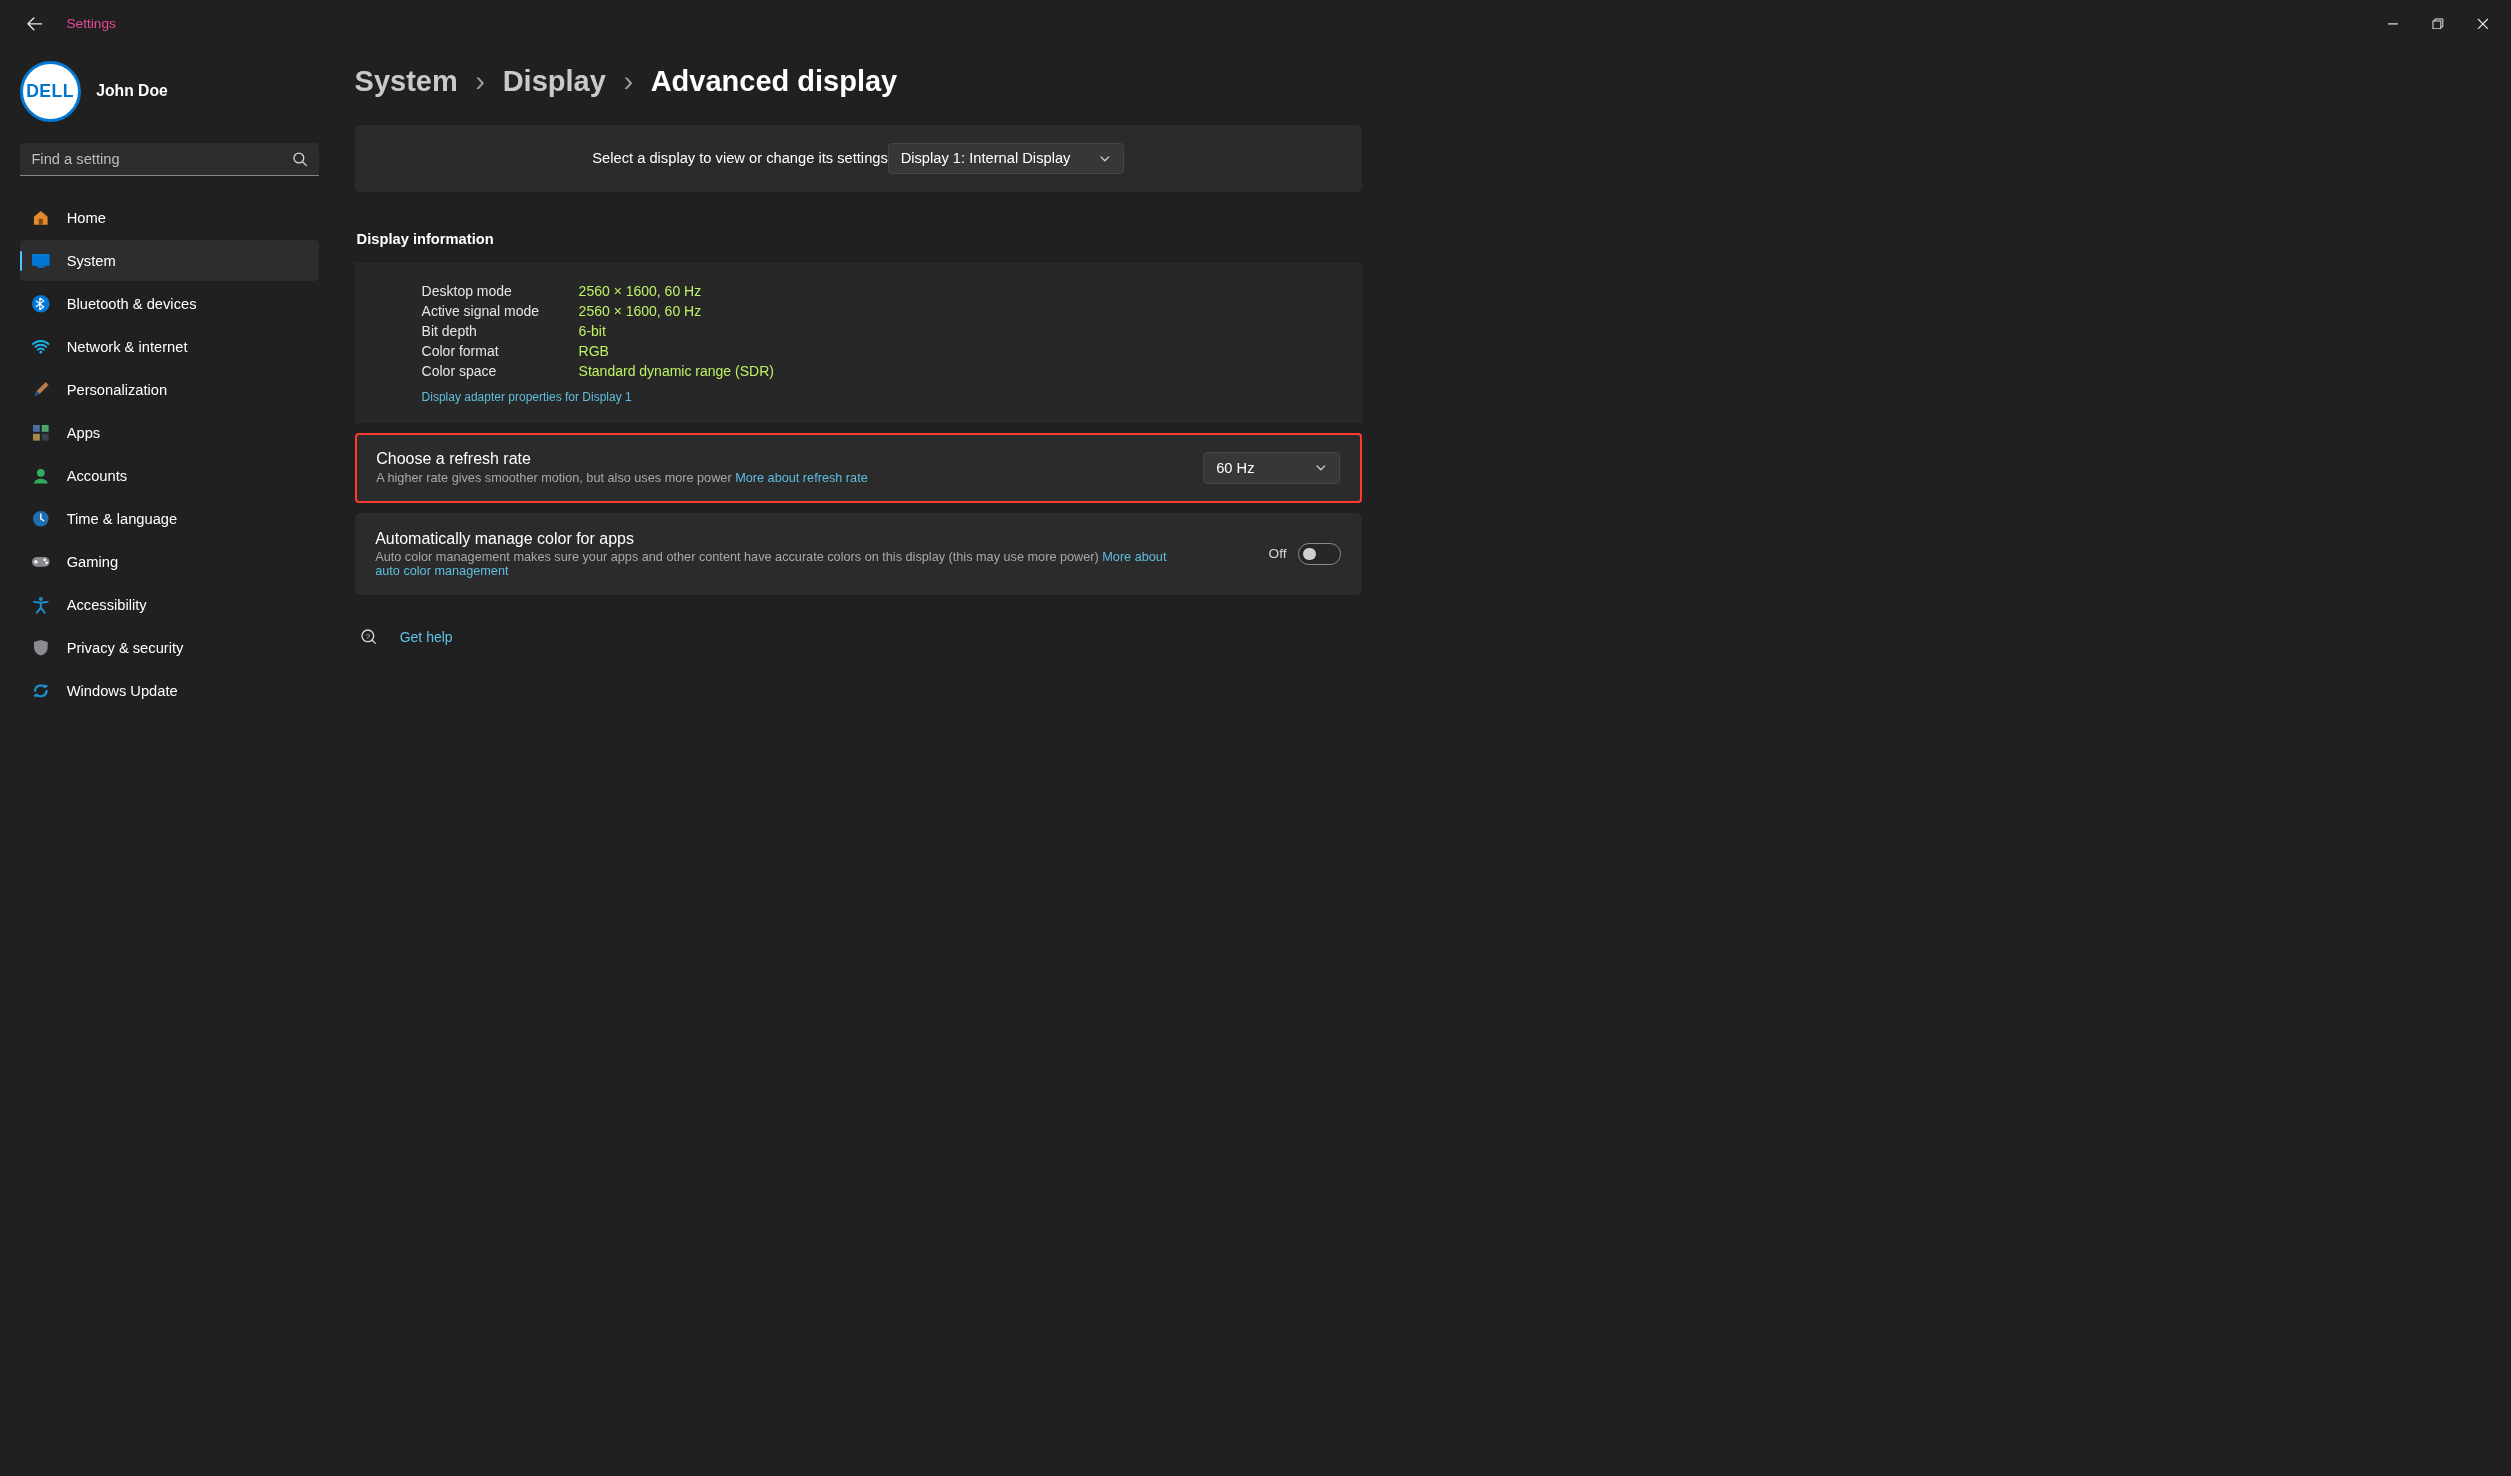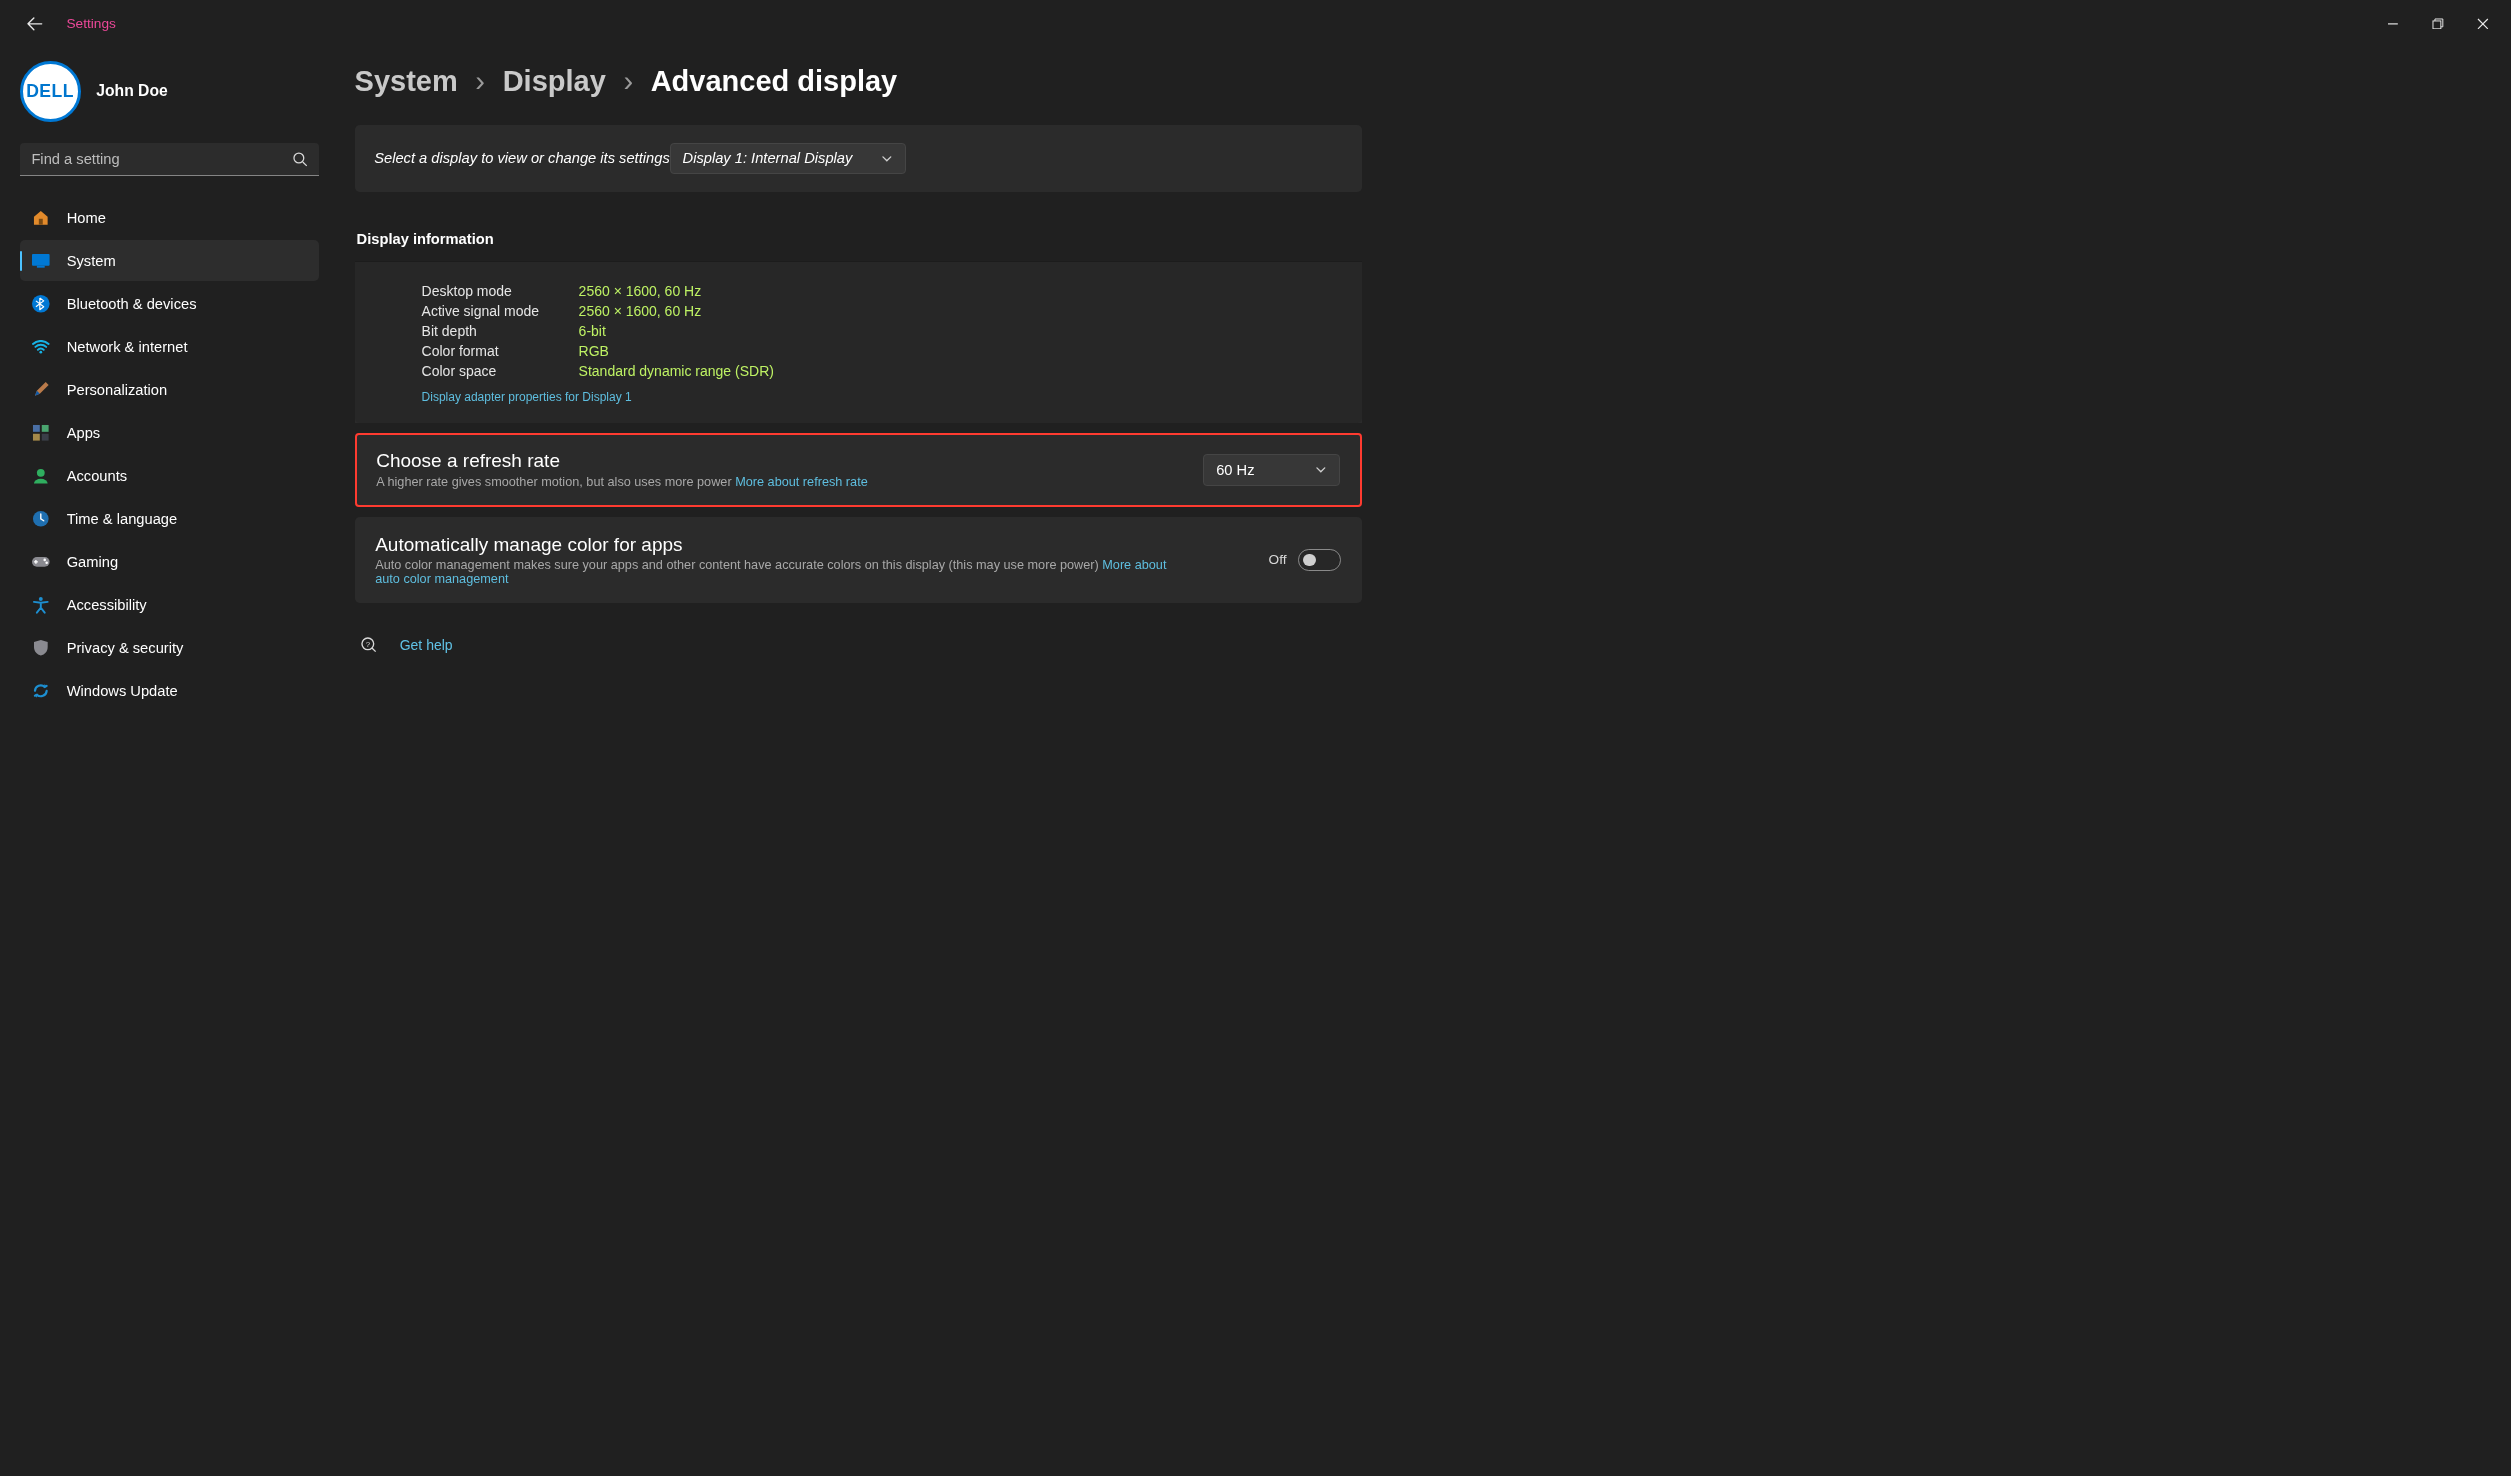--- a/index.html
+++ b/index.html
@@ -24,39 +24,39 @@
   .nav-item { display:flex; align-items:center; gap:15.7px; height:41px; border-radius:4.9px; padding:0 11.8px; cursor:pointer; font-size:14.7px; margin:2px 0; position:relative; }
   .nav-item.active { background:#2d2d2d; }
   .nav-item.active::before { content:""; position:absolute; left:0; top:10.8px; bottom:10.8px; width:2.9px; background:#4cc2ff; border-radius:2px; }
   .nav-icon { width:19.6px; height:19.6px; display:flex; align-items:center; justify-content:center; font-size:15.7px; }
   
   .main { flex:1; padding:17.6px 39px 0 21.6px; max-width:1068px; }
   .breadcrumb { display:flex; align-items:center; gap:17.6px; font-size:29px; font-weight:600; margin-bottom:27.4px; }
   .breadcrumb .sep { color:#9a9a9a; font-weight:400; }
   .breadcrumb .dim { color:#c9c9c9; font-weight:600; cursor:pointer; }
   .card { background:#2b2b2b; border-radius:4.9px; }
-  .card.selector { display:flex; align-items:center; justify-content:flex-start; padding:17.6px 19.6px; margin-bottom:39px;font-style:italic; }
+  .card.selector { display:flex; align-items:center; justify-content:center; padding:17.6px 19.6px; margin-bottom:39px; }
   .card.selector .label { font-size:14.7px; }
   .dropdown { background:#373737; border:1px solid #454545; border-radius:3.9px; padding:6.9px 11.8px; display:flex; align-items:center; gap:27.4px; font-size:14.7px; cursor:pointer; }
   .chev { width:13.7px; height:13.7px; }
   .section-heading { font-size:14.7px; font-weight:600; margin:0 0 13.7px 2px; }
   .expander { background:#2b2b2b; border-radius:4.9px 4.9px 0 0; }
   .exp-head { display:flex; align-items:center; gap:17.6px; padding:13.7px 21.6px; cursor:pointer; }
   .exp-head .dicon { width:25.5px; color:#cfcfcf; }
   .exp-head .titles { flex:1; }
   .exp-head .t1 { font-size:14.7px; }
   .exp-head .t2 { font-size:12.7px; color:#a8a8a8; margin-top:2px; }
   .exp-body { background:#272727; border-top:1px solid #1c1c1c; border-radius:0 0 4.9px 4.9px; padding:17.6px 21.6px 17.6px 67px; }
   .kv { display:flex; margin:3.9px 0; font-size:14px; }
   .kv .k { width:157px; color:#e6e6e6; }
   .kv .v { color:#bef264; }
   .link { color:#5ebedf; cursor:pointer; }
   .exp-body .link { display:inline-block; margin-top:7.8px; font-size:12px; }
   .card.row { display:flex; align-items:center; justify-content:space-between; padding:15.7px 19.6px; margin-top:9.8px; border:1px solid transparent; }
-  .card.row .titles .t1 { font-size:19px; }
+  .card.row .titles .t1 { font-size:16px; }
   .card.row .titles .t2 { font-size:12.7px; color:#a8a8a8; margin-top:2.9px; max-width:804px; }
   .card.row.highlight { border:2px solid #ff3b30; border-radius:3.9px; }
   .toggle-wrap { display:flex; align-items:center; gap:11.8px; font-size:13.7px; color:#d8d8d8; }
   .toggle { width:43px; height:21.6px; border-radius:10.8px; border:1px solid #8a8a8a; background:#272727; position:relative; cursor:pointer; }
   .toggle::after { content:""; position:absolute; left:3.9px; top:3.4px; width:12.7px; height:12.7px; border-radius:50%; background:#cfcfcf; }
   .footer-links { margin:33px 0 0 5.9px; }
   .foot-item { display:flex; align-items:center; gap:17.6px; font-size:14px; margin:13.7px 0; cursor:pointer; }
   .foot-item .icon { width:21.6px; color:#d8d8d8; }
   .foot-item .text { color:#60c2e6; }
 </style>

